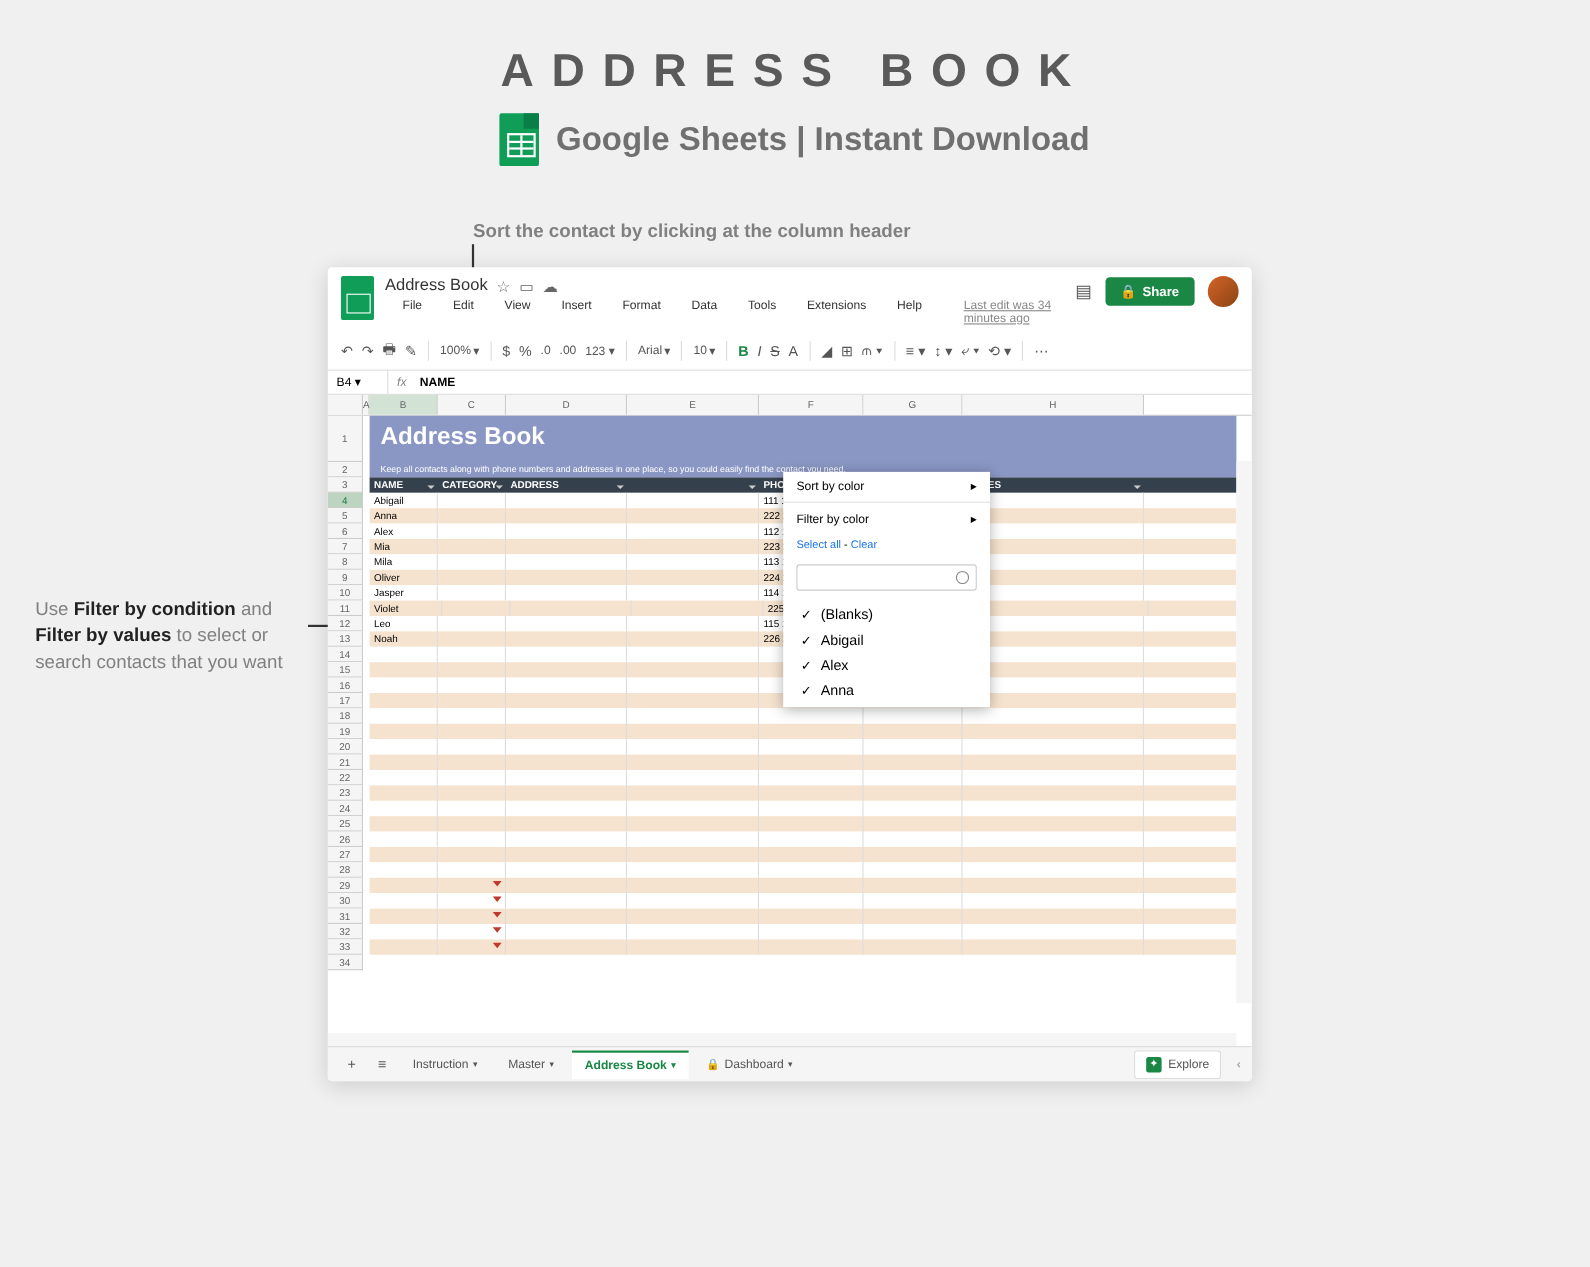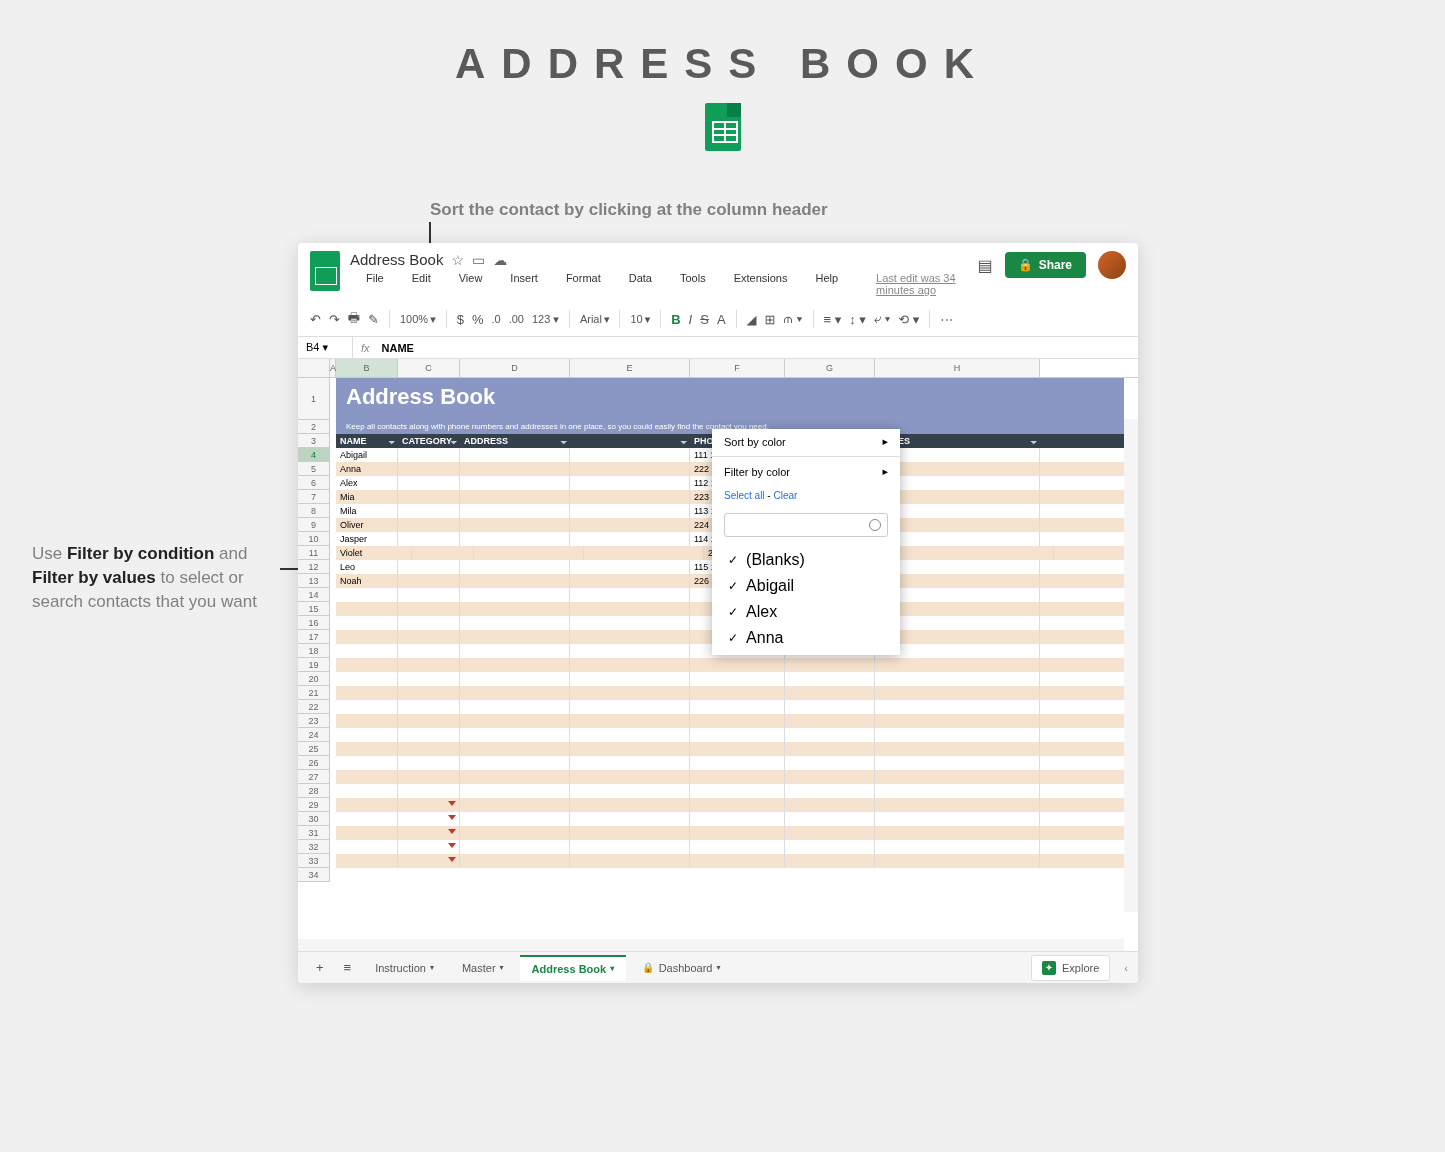--- a/index.html
+++ b/index.html
@@ -78,21 +78,21 @@
 
 .filter-popup{position:absolute;top:186px;left:414px;width:188px;background:white;box-shadow:0 2px 12px rgba(0,0,0,0.3);z-index:10;font-size:11px;}
 .fp-item{padding:6px 12px;cursor:pointer;display:flex;justify-content:space-between;align-items:center;}
 .fp-sep{height:1px;background:#e0e0e0;margin:2px 0;}
 .fp-box{border:2px solid #333;margin:0 -2px;}
 .fp-links{padding:6px 12px;font-size:10px;}
 .fp-links a{color:#1a73e8;}
 .fp-search{margin:6px 12px;border:1px solid #ccc;border-radius:3px;height:24px;position:relative;}
 .fp-search::after{content:'';position:absolute;right:6px;top:5px;width:10px;height:10px;border:1.5px solid #888;border-radius:50%;}
 .fp-list{padding:4px 0;max-height:120px;overflow:hidden;}
-.fp-check{padding:4px 16px;display:flex;align-items:center;gap:8px;font-size:16px;}
+.fp-check{padding:4px 16px;display:flex;align-items:center;gap:8px;font-size:13px;}
 .fp-check::before{content:'✓';font-size:12px;}
 .fp-buttons{display:flex;justify-content:flex-end;gap:8px;padding:10px;border-top:1px solid #e8e8e8;}
 .fp-cancel{padding:6px 14px;color:#1a7a3a;border:1px solid #ccc;border-radius:4px;font-size:11px;font-weight:600;cursor:pointer;}
 .fp-ok{padding:6px 18px;background:#1a8745;color:white;border-radius:4px;font-size:11px;font-weight:600;cursor:pointer;}
 .fp-top-box{border:2px solid #333;margin:0 -2px;}
 
 .sheet-tabs{position:absolute;bottom:0;left:0;right:0;height:32px;background:#f5f5f5;border-top:1px solid #ddd;display:flex;align-items:center;padding:0 10px;gap:4px;}
 .tab-btn{padding:6px 8px;color:#555;cursor:pointer;font-size:13px;}
 .tab{padding:6px 12px;font-size:11px;color:#555;display:flex;align-items:center;gap:4px;cursor:pointer;}
 .tab.active{background:white;color:#1a8745;font-weight:600;border-top:2px solid #1a8745;}
@@ -103,20 +103,21 @@
 
 .scroll-right{position:absolute;right:0;top:60px;bottom:32px;width:14px;background:#f5f5f5;}
 .scroll-bottom{position:absolute;left:0;right:14px;bottom:32px;height:12px;background:#f5f5f5;}
 </style>
 </head>
 <body>
 
 <div class="page-title">ADDRESS BOOK</div>
 <div class="page-subtitle">
   <div class="sheets-logo"></div>
+  <div class="subtitle-text">Google Sheets | Instant Download</div>
 </div>
 
 <div class="hint-top">Sort the contact by clicking at the column header</div>
 <div class="line-top"></div>
 
 <div class="hint-left">
   <span>Use </span><b>Filter by condition</b><span> and </span><b>Filter by values</b><span> to select or search contacts that you want</span>
 </div>
 <div class="line-left"></div>
 
@@ -319,21 +320,21 @@
           <div class="drow even">
     <div class="dc" style="width:62px">Jasper</div>
     <div class="dc" style="width:62px"></div>
     <div class="dc" style="width:110px"></div>
     <div class="dc" style="width:120px"></div>
     <div class="dc" style="width:95px">114 111 1111</div>
     <div class="dc" style="width:90px">Email Example 7</div>
     <div class="dc" style="width:165px"></div>
   </div>
           <div class="drow odd">
-    <div class="dc" style="width:76px">Violet</div>
+    <div class="dc" style="width:66px">Violet</div>
     <div class="dc" style="width:62px"></div>
     <div class="dc" style="width:110px"></div>
     <div class="dc" style="width:120px"></div>
     <div class="dc" style="width:95px">225 222 2222</div>
     <div class="dc" style="width:90px">Email Example 8</div>
     <div class="dc" style="width:165px"></div>
   </div>
           <div class="drow even">
     <div class="dc" style="width:62px">Leo</div>
     <div class="dc" style="width:62px"></div>

